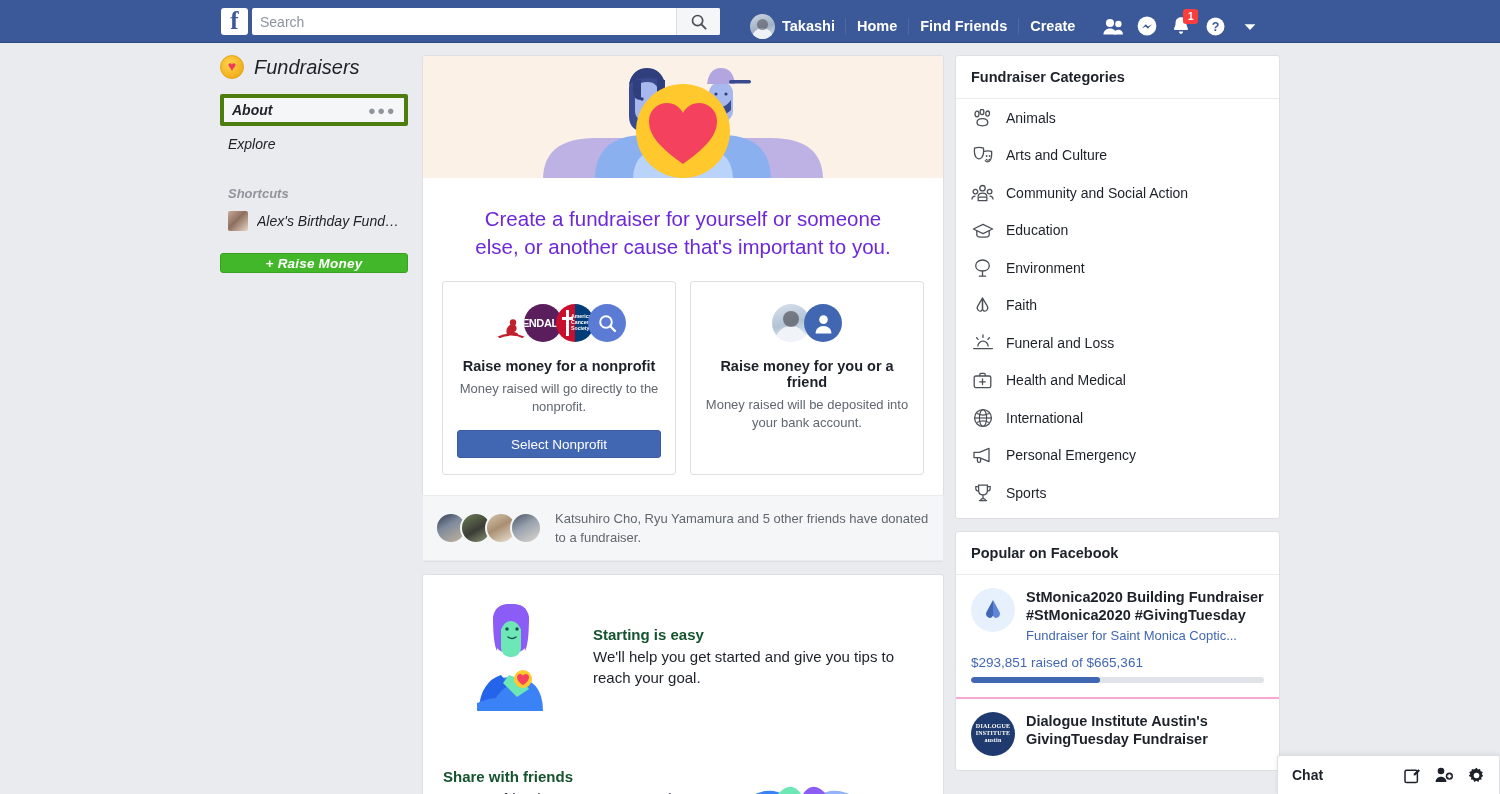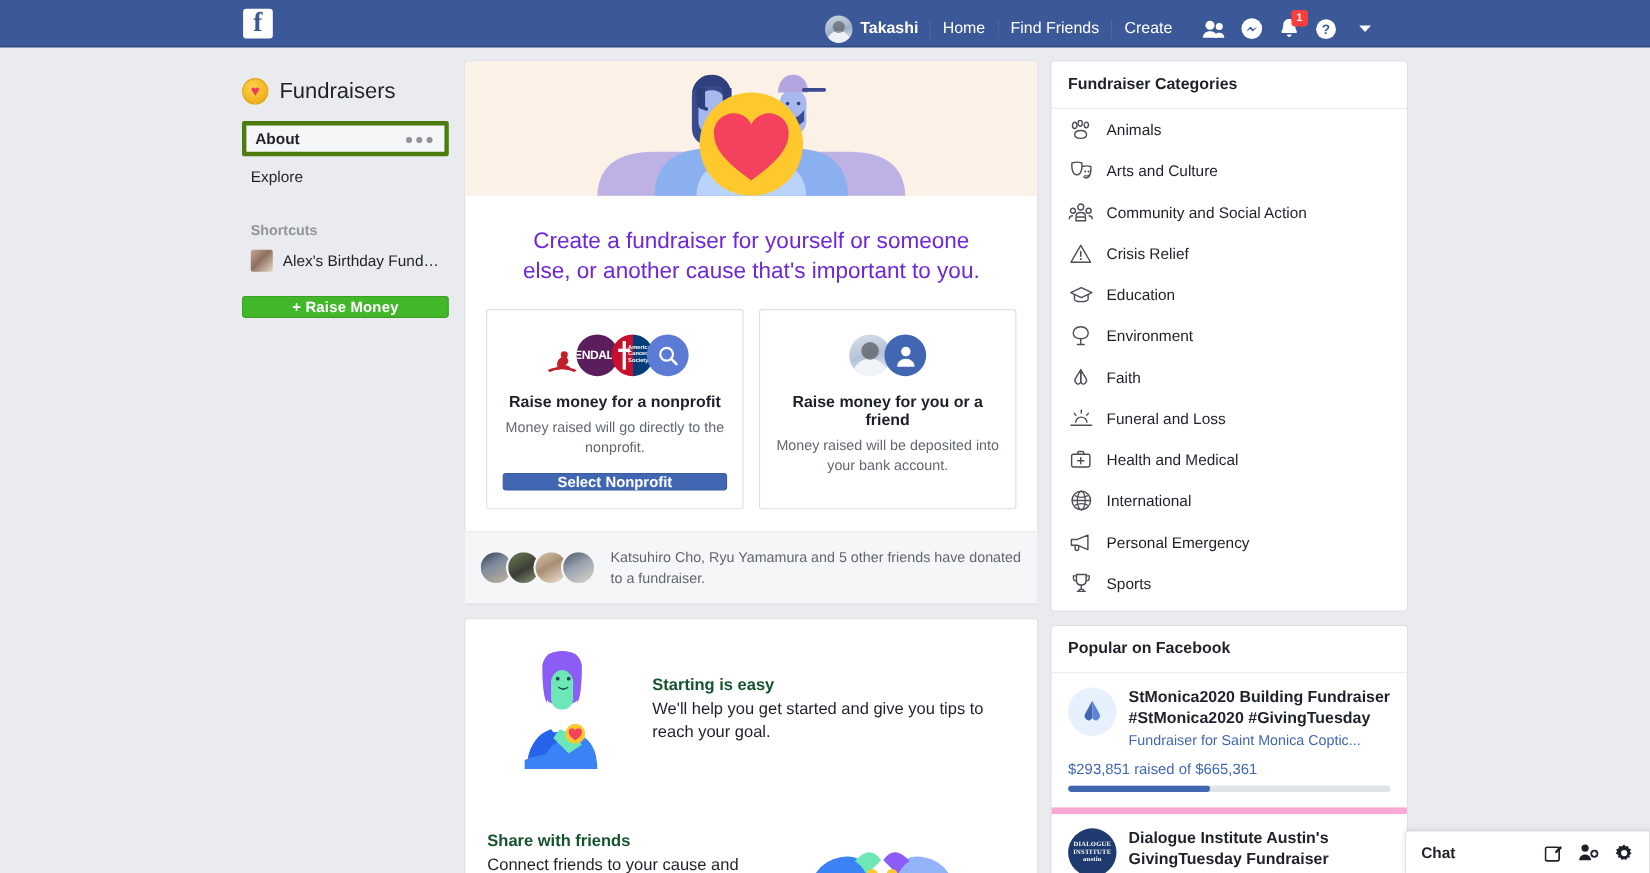--- a/index.html
+++ b/index.html
@@ -51,21 +51,21 @@
   }
   .nav-user { display: flex; align-items: center; padding: 0 10px 0 6px; cursor: pointer; height: 29px;}
   .nav-user-av {
     width: 25px; height: 25px; border-radius: 50%;
     background: linear-gradient(160deg,#cfd8e3 0%,#9fb0c6 55%,#e8eef5 100%);
     margin-right: 7px; overflow:hidden; position:relative;
   }
   .nav-user-av::after{content:"";position:absolute;left:7px;top:5px;width:11px;height:11px;border-radius:50%;background:#4a4a52;opacity:.55;}
   .nav-user-av::before{content:"";position:absolute;left:2px;bottom:0;width:21px;height:11px;border-radius:11px 11px 0 0;background:#eef2f7;}
   .nav-link {
-    color: #fff; font-size: 14.5px; font-weight: normal;
+    color: #fff; font-size: 14.5px; font-weight: bold;
     padding: 0 11px; cursor: pointer;
     border-left: 1px solid #4e69a2; line-height: 17px;
   }
   .nav-icon-group { display: flex; align-items: center; margin-left: 10px; }
   .nav-icon {
     position: relative; width: 34px; height: 30px;
     display: flex; align-items: center; justify-content: center;
     cursor: pointer;
   }
   .badge {
@@ -74,21 +74,21 @@
     font-size: 10px; font-weight: bold;
     min-width: 15px; height: 15px; line-height: 15px;
     border-radius: 3px; text-align: center; padding: 0 2px;
   }
   .caret-down { margin-left: 8px; cursor: pointer; width: 20px; text-align:center;}
 
   
   .page { position: absolute; top: 43px; left: 0; width: 1500px; height: 751px; }
 
   
-  .left-col { position: absolute; left: 220px; top: 28px; width: 188px; }
+  .left-col { position: absolute; left: 220px; top: 12px; width: 188px; font-style: italic; }
   .lc-title { display: flex; align-items: center; margin-bottom: 15px; }
   .lc-coin {
     width: 24px; height: 24px; border-radius: 50%;
     background: radial-gradient(circle at 40% 35%, #ffd34d, #f2b01e 70%, #d99612);
     margin-right: 10px; position: relative;
     border: 1px solid #e0a516;
   }
   .lc-coin::after {
     content: "♥"; position: absolute; left: 0; right: 0; top: -1px;
     text-align: center; font-size: 14px; color: #f0395d; line-height: 22px;
@@ -158,23 +158,23 @@
   .ci-red { background:transparent; display:flex;align-items:flex-end;justify-content:center; }
   .ci-photo {
     background: linear-gradient(165deg,#d9e2ec 0%,#b3c3d6 50%,#eef3f8 100%);
   }
   .ci-photo::after{content:"";position:absolute;left:11px;top:7px;width:16px;height:16px;border-radius:50%;background:#4c4b52;opacity:.65;}
   .ci-photo::before{content:"";position:absolute;left:3px;bottom:0;width:32px;height:16px;border-radius:16px 16px 0 0;background:#f0f4f8;}
   .ci-person { background: #4267b2; display:flex;align-items:center;justify-content:center; }
   .choice-title { font-size: 14.5px; font-weight: bold; color: #1d2129; margin-bottom: 6px; }
   .choice-sub { font-size: 13px; line-height: 18px; color: #606770; }
   .select-np {
-    margin-top: 14px; height: 16px; background: #4267b2;
+    margin-top: 14px; height: 28px; background: #4267b2;
     border: 1px solid #3b5b9b; border-radius: 3px;
-    color: #fff; font-size: 13.5px; font-weight: bold;
+    color: #fff; font-size: 13.5px; font-weight: normal;
     display: flex; align-items: center; justify-content: center; cursor: pointer;
   }
   .friends-bar {
     margin: 20px 19px 0; border-top: 1px solid #e9ebee;
     background: #f5f6f7; border-radius: 0;
     display: flex; align-items: center; padding: 13px 12px;
     border-left:1px solid #e9ebee;border-right:1px solid #e9ebee;border-bottom:1px solid #e9ebee;
     position: relative; left:-20px; width:522px;
   }
   .fb-avs { display: flex; margin-right: 13px; flex:none;}
@@ -197,21 +197,21 @@
     padding: 13px 15px; font-size: 14.5px; font-weight: bold; color: #1d2129;
     border-bottom: 1px solid #e9ebee;
   }
   .cat-item {
     display: flex; align-items: center; height: 37.5px;
     padding: 0 15px; cursor: pointer;
   }
   .cat-ic { width: 23px; height: 23px; margin-right: 12px; flex: none; display:flex;align-items:center;justify-content:center;}
   .cat-label { font-size: 14px; color: #1d2129; }
 
-  .pf-item { padding: 13px 15px 14px; border-bottom: 6px solid #f9a8d4; cursor: pointer; }
+  .pf-item { padding: 13px 15px 14px; border-bottom: 2px solid #f9a8d4; cursor: pointer; }
   .pf-top { display: flex; gap: 11px; }
   .pf-logo { width: 44px; height: 44px; border-radius: 50%; flex: none; }
   .pf-logo.praying { background: #e7f0fd; display:flex;align-items:center;justify-content:center;}
   .pf-logo.dia { background: #1f3a6e; color:#fff; display:flex;flex-direction:column;align-items:center;justify-content:center; font-size:6px; font-weight:bold; line-height:7px; font-family:"Liberation Serif",serif; letter-spacing:.2px;}
   .pf-title { font-size: 14.5px; font-weight: bold; color: #1d2129; line-height: 18.5px; }
   .pf-sub { font-size: 13px; color: #4267b2; margin-top: 2px; line-height:17px;}
   .pf-raised { font-size: 13.5px; color: #4267b2; margin-top: 11px; }
   .pf-bar { margin-top: 7px; height: 6px; border-radius: 3px; background: #dfe3e8; overflow: hidden; }
   .pf-bar-fill { height: 100%; background: #4267b2; border-radius: 3px; }
 
@@ -225,20 +225,29 @@
   }
   .chat-label { font-size: 14px; font-weight: bold; color: #1d2129; flex: 1; }
   .chat-ic { margin-left: 14px; cursor: pointer; display:flex;align-items:center;}
 </style>
 </head>
 <body>
 
 <div class="topbar">
   <div class="fb-logo">f</div>
 
+  <div class="search-wrap">
+    <input class="search-input" type="text" placeholder="Search" style="">
+    <div class="search-btn">
+      <svg width="16" height="16" viewBox="0 0 16 16">
+          <circle cx="6.6" cy="6.6" r="5.1" fill="none" stroke="#4b4f56" stroke-width="1.7"></circle>
+          <line x1="10.4" y1="10.4" x2="14.6" y2="14.6" stroke="#4b4f56" stroke-width="1.9" stroke-linecap="round"></line>
+        </svg>
+    </div>
+  </div>
 
   <div class="nav-right">
     <div class="nav-user">
       <div class="nav-user-av"></div>
       <span style="color:#fff;font-size:14.5px;font-weight:bold;">Takashi</span>
     </div>
     <div class="nav-link">Home</div>
     <div class="nav-link">Find Friends</div>
     <div class="nav-link">Create</div>
 
@@ -481,30 +490,20 @@
               <circle cx="4.4" cy="7.6" r="2.3" fill="none" stroke="#4b4f56" stroke-width="1.3"></circle>
               <path d="M1 15.4q0-3.2 3.4-3.2" fill="none" stroke="#4b4f56" stroke-width="1.3"></path>
               <circle cx="18.6" cy="7.6" r="2.3" fill="none" stroke="#4b4f56" stroke-width="1.3"></circle>
               <path d="M22 15.4q0-3.2-3.4-3.2" fill="none" stroke="#4b4f56" stroke-width="1.3"></path>
               <path d="M7.2 13.2h8.6v3.4H7.2z" fill="none" stroke="#4b4f56" stroke-width="1.3"></path>
             </svg>
         </span>
         <span class="cat-label">Community and Social Action</span>
       </div>
 
-      <div class="cat-item">
-        <span class="cat-ic">
-          <svg width="21" height="19" viewBox="0 0 21 19">
-              <path d="M10.5 2 19.4 17.4H1.6z" fill="none" stroke="#4b4f56" stroke-width="1.3" stroke-linejoin="round"></path>
-              <line x1="10.5" y1="7.6" x2="10.5" y2="12" stroke="#4b4f56" stroke-width="1.4" stroke-linecap="round"></line>
-              <circle cx="10.5" cy="14.4" r=".9" fill="#4b4f56"></circle>
-            </svg>
-        </span>
-        <span class="cat-label">Crisis Relief</span>
-      </div>
 
       <div class="cat-item">
         <span class="cat-ic">
           <svg width="22" height="19" viewBox="0 0 22 19">
               <path d="M11 3.4 20.6 8 11 12.6 1.4 8z" fill="none" stroke="#4b4f56" stroke-width="1.3" stroke-linejoin="round"></path>
               <path d="M4.8 9.8v4.2q0 2.2 6.2 2.2t6.2-2.2V9.8" fill="none" stroke="#4b4f56" stroke-width="1.3"></path>
             </svg>
         </span>
         <span class="cat-label">Education</span>
       </div>

